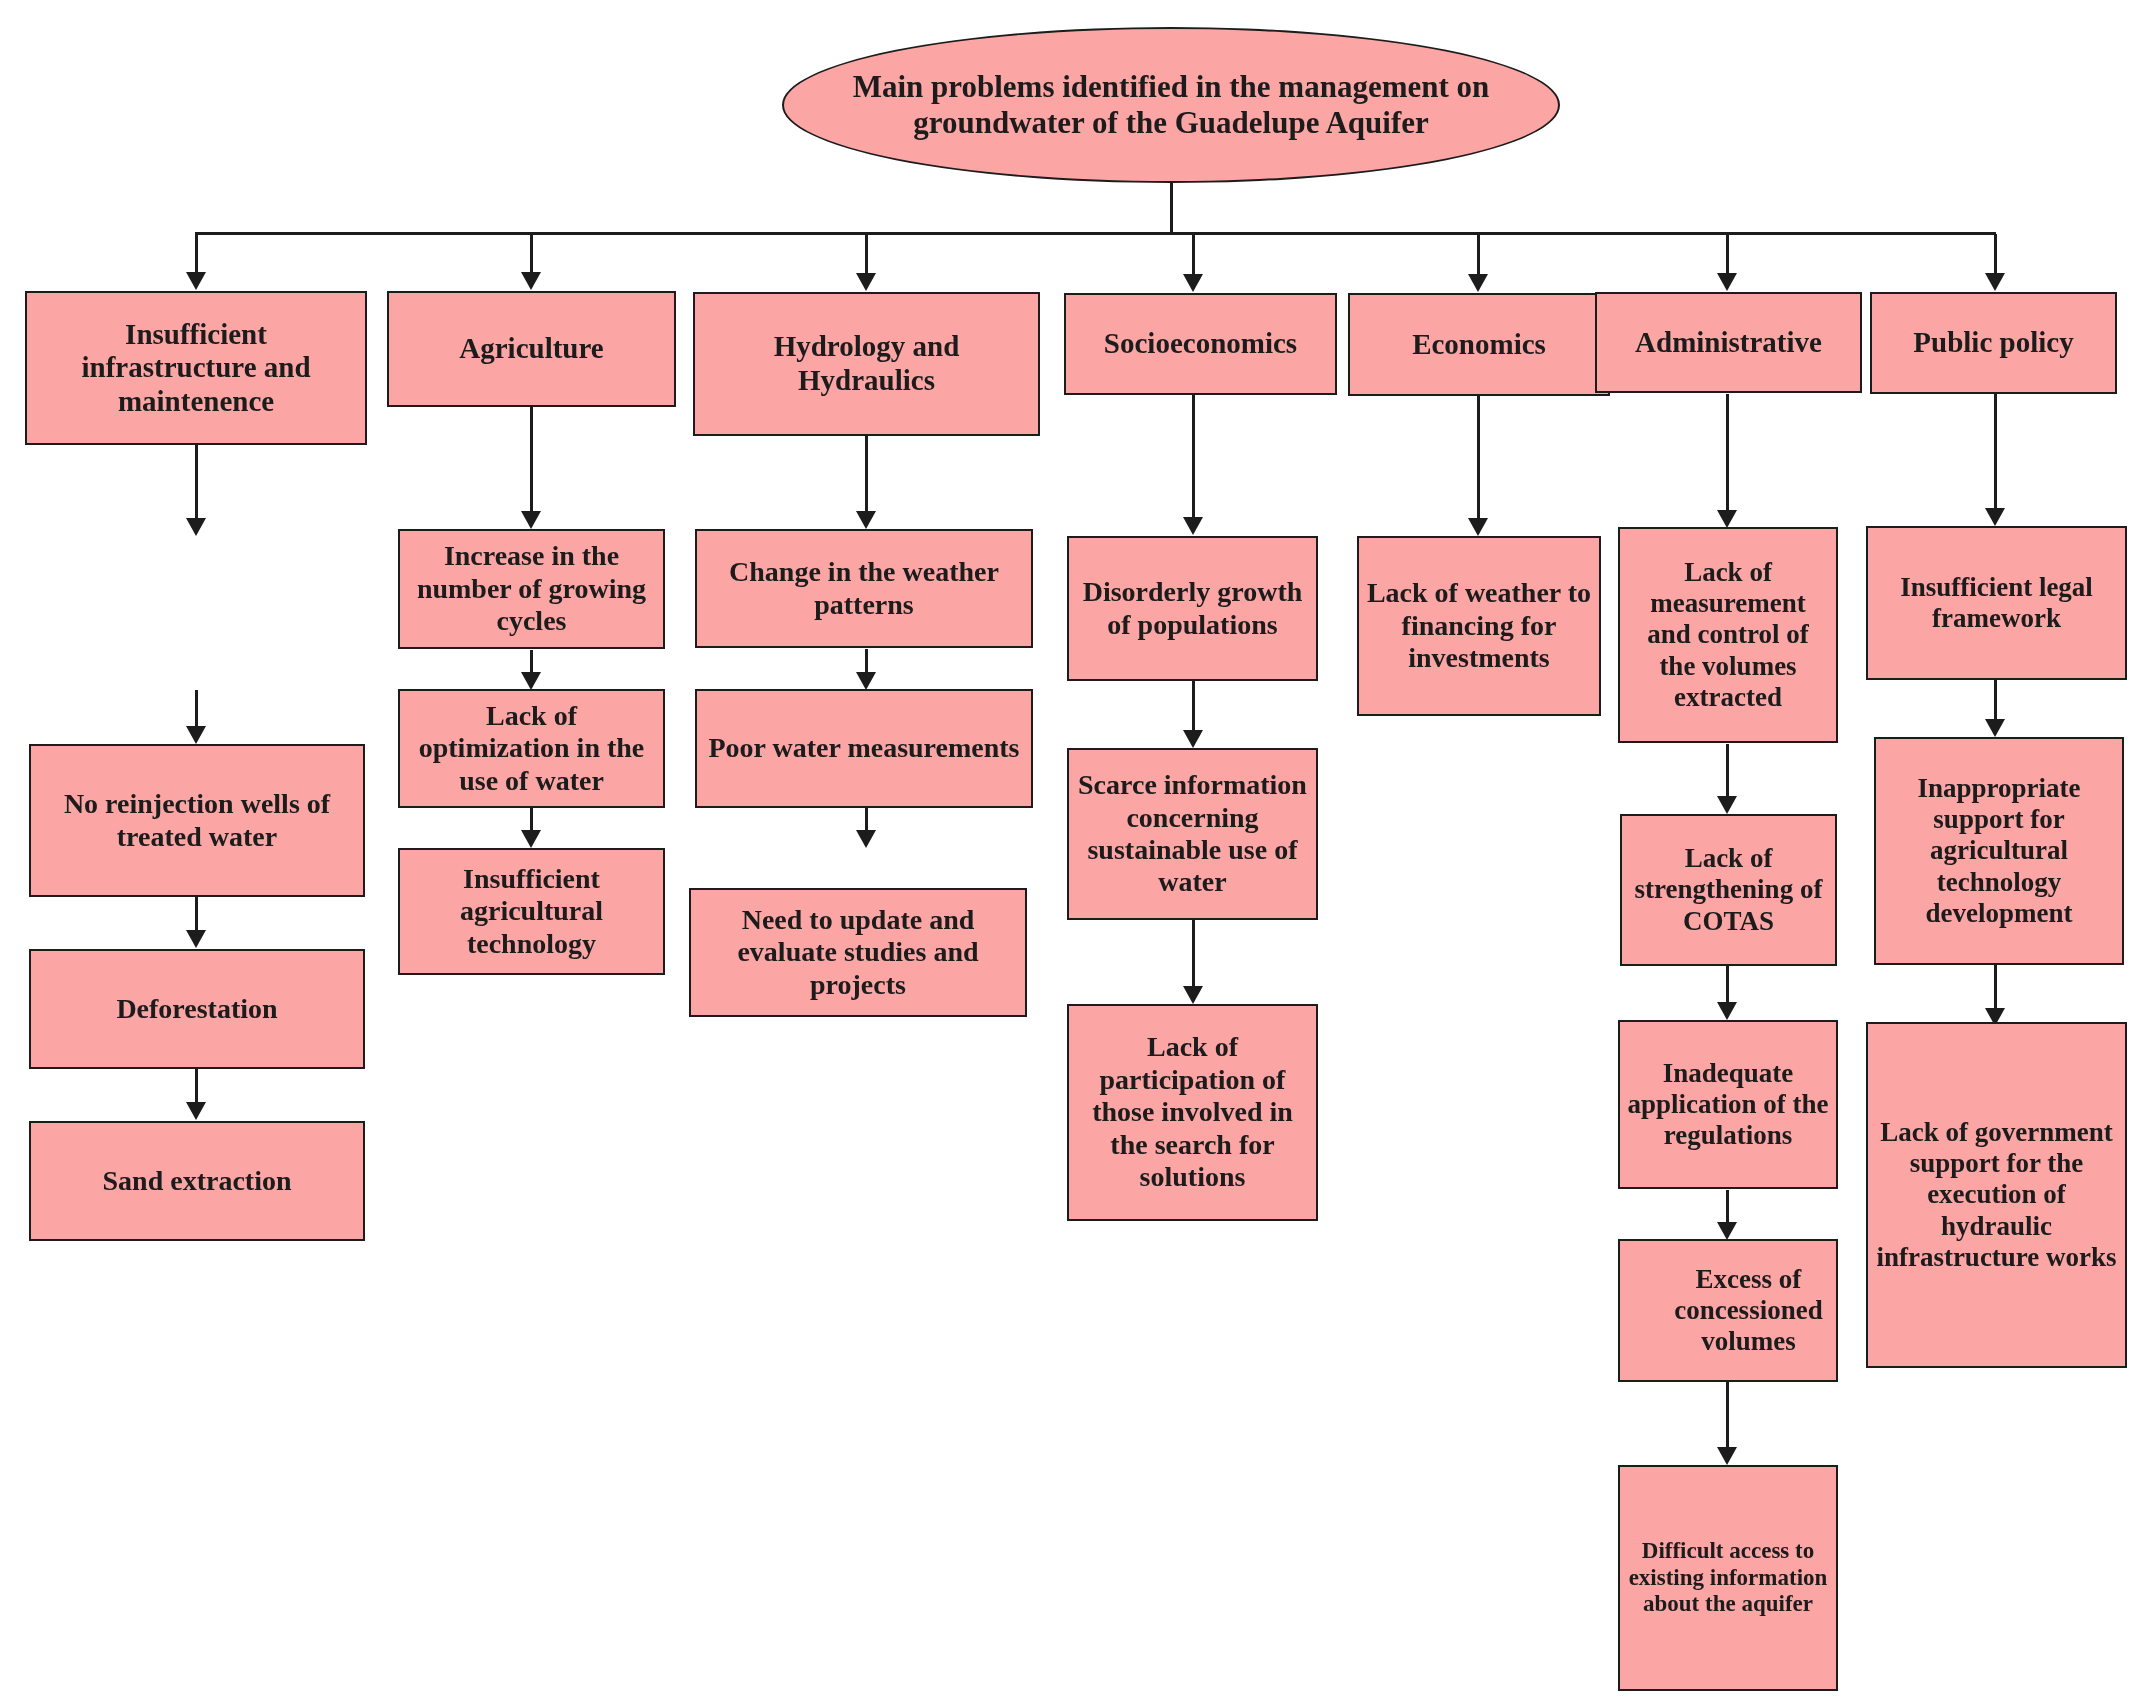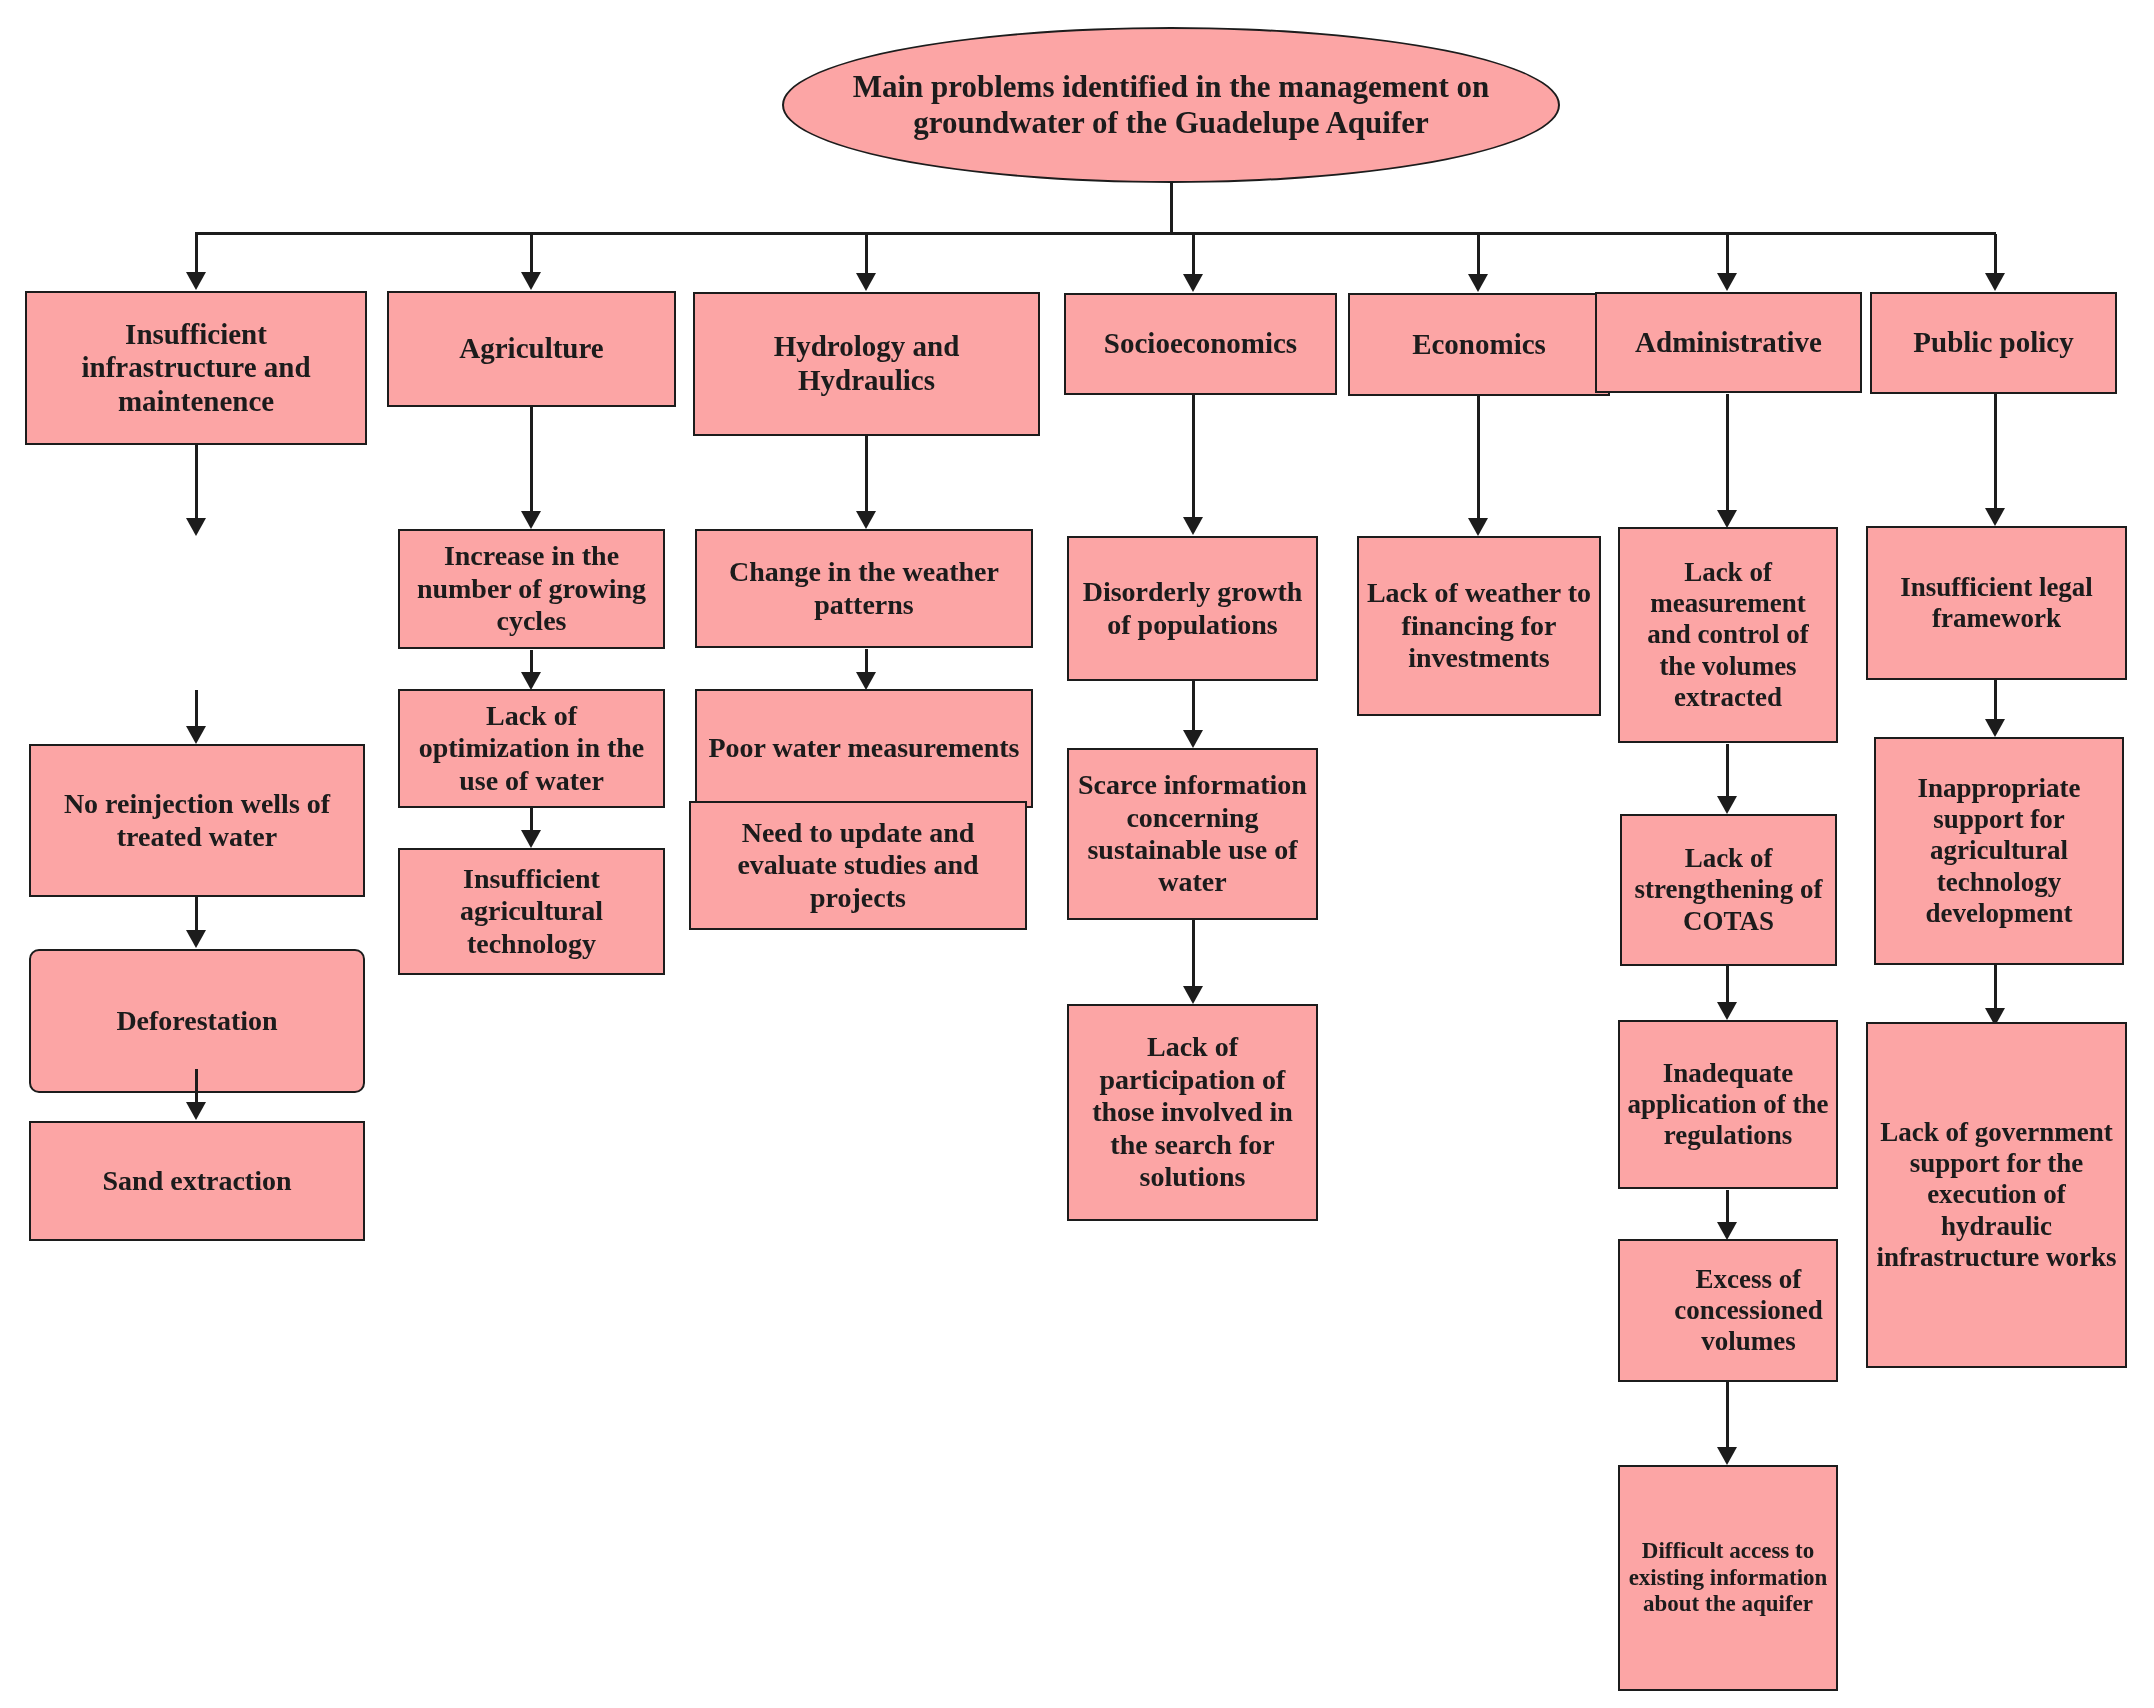--- a/index.html
+++ b/index.html
@@ -61,39 +61,39 @@
   <div class="varrow" style="left:1192px;top:234px;height:40px;"></div>
   <div class="varrow" style="left:1477px;top:234px;height:40px;"></div>
   <div class="varrow" style="left:1726px;top:234px;height:39px;"></div>
   <div class="varrow" style="left:1994px;top:234px;height:39px;"></div>
 
   <div class="node hdr" style="left:25px;top:291px;width:342px;height:154px;">Insufficient infrastructure and maintenence</div>
   <div class="varrow" style="left:195px;top:445px;height:73px;"></div>
   <div class="varrow" style="left:195px;top:690px;height:36px;"></div>
   <div class="node" style="left:29px;top:744px;width:336px;height:153px;">No reinjection wells of treated water</div>
   <div class="varrow" style="left:195px;top:897px;height:33px;"></div>
-  <div class="node" style="left:29px;top:949px;width:336px;height:144px;border-radius:10px;">Deforestation</div>
+  <div class="node" style="left:29px;top:949px;width:336px;height:120px;">Deforestation</div>
   <div class="varrow" style="left:195px;top:1069px;height:33px;"></div>
   <div class="node" style="left:29px;top:1121px;width:336px;height:120px;">Sand extraction</div>
 
   <div class="node hdr" style="left:387px;top:291px;width:289px;height:116px;">Agriculture</div>
   <div class="varrow" style="left:530px;top:407px;height:104px;"></div>
   <div class="node" style="left:398px;top:529px;width:267px;height:120px;">Increase in the number of growing cycles</div>
   <div class="varrow" style="left:530px;top:650px;height:22px;"></div>
   <div class="node" style="left:398px;top:689px;width:267px;height:119px;">Lack of optimization in the use of water</div>
   <div class="varrow" style="left:530px;top:808px;height:22px;"></div>
   <div class="node hdr" style="left:693px;top:292px;width:347px;height:144px;">Hydrology and Hydraulics</div>
 
   <div class="node" style="left:398px;top:848px;width:267px;height:127px;">Insufficient agricultural technology</div>
   <div class="varrow" style="left:865px;top:436px;height:75px;"></div>
   <div class="node" style="left:695px;top:529px;width:338px;height:119px;">Change in the weather patterns</div>
   <div class="varrow" style="left:865px;top:649px;height:22.6px;"></div>
   <div class="node" style="left:695px;top:689px;width:338px;height:119px;">Poor water measurements</div>
   <div class="varrow" style="left:865px;top:808px;height:22px;"></div>
-  <div class="node" style="left:689px;top:801px;width:338px;height:129px;">Need to update and evaluate studies and projects</div>
+  <div class="node" style="left:689px;top:888px;width:338px;height:129px;">Need to update and evaluate studies and projects</div>
 
   <div class="node hdr" style="left:1064px;top:293px;width:273px;height:102px;">Socioeconomics</div>
   <div class="varrow" style="left:1192px;top:395px;height:122px;"></div>
   <div class="node" style="left:1067px;top:536px;width:251px;height:145px;">Disorderly growth of populations</div>
   <div class="varrow" style="left:1192px;top:680px;height:50px;"></div>
   <div class="node" style="left:1067px;top:748px;width:251px;height:172px;">Scarce information concerning sustainable use of water</div>
   <div class="varrow" style="left:1192px;top:920px;height:66px;"></div>
   <div class="node" style="left:1067px;top:1004px;width:251px;height:217px;">Lack of participation of those involved in the search for solutions</div>
 
   <div class="node hdr" style="left:1348px;top:293px;width:262px;height:103px;">Economics</div>

